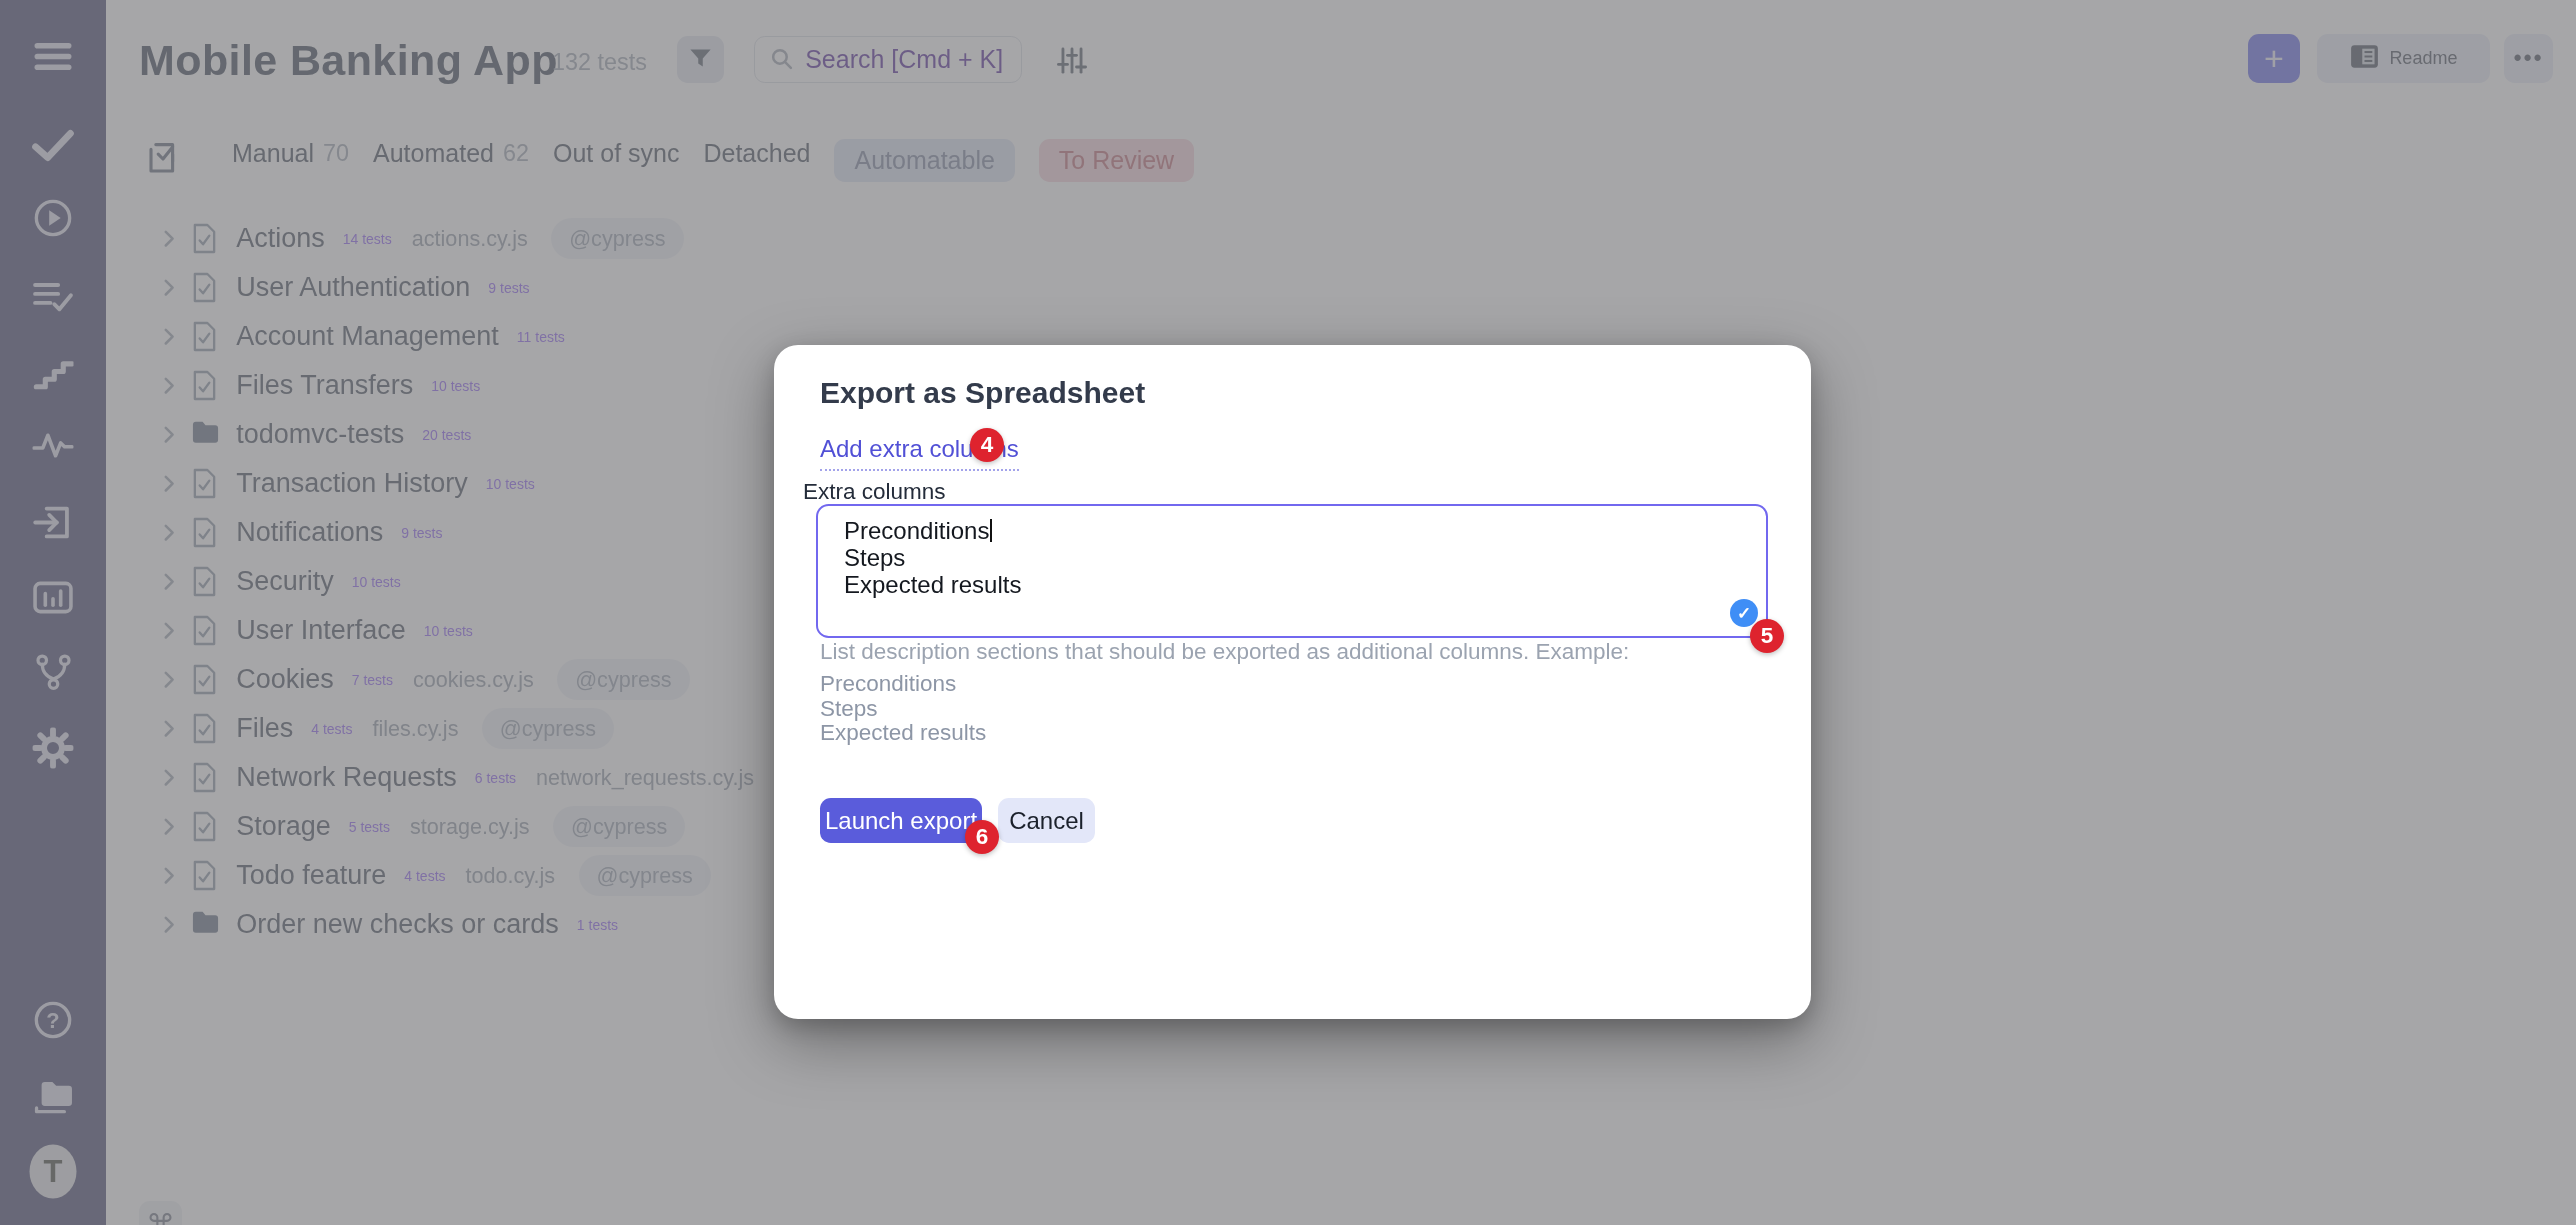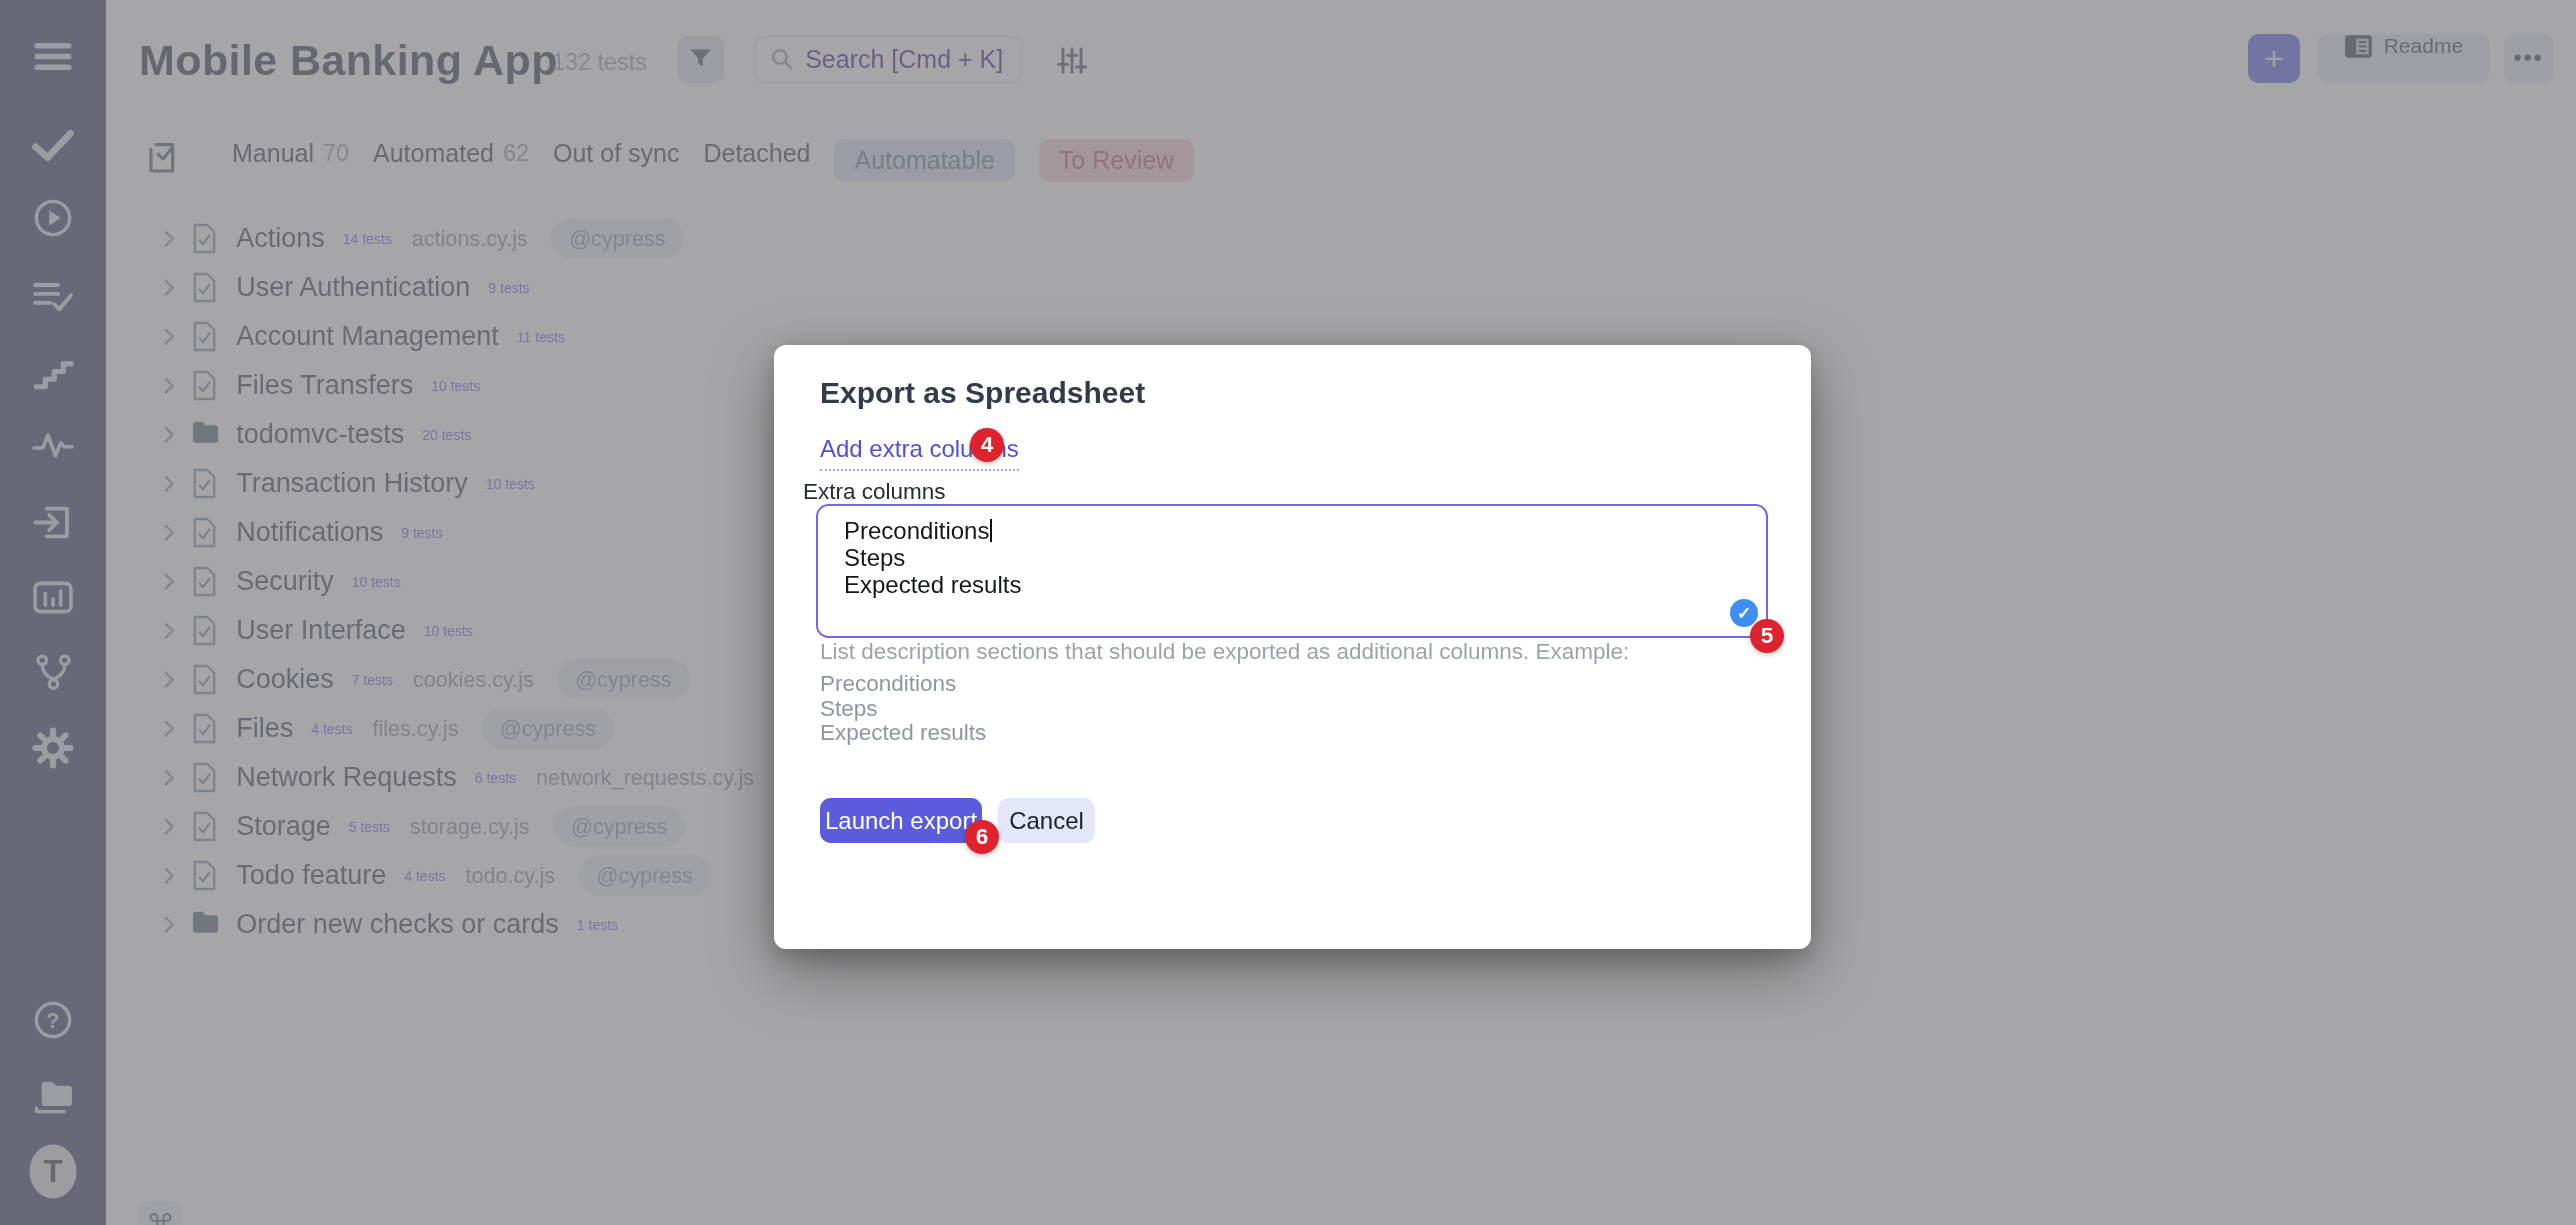--- a/index.html
+++ b/index.html
@@ -23,21 +23,21 @@
   .tests-count { position:absolute; left:446px; top:49px; font-size:23.4px; color:#9aa2ae; }
   .filter-btn { position:absolute; left:571px; top:36px; width:47px; height:47px; background:#dfe3ee;
                 border-radius:10.8px; display:flex; align-items:center; justify-content:center; }
   .search-box { position:absolute; left:648px; top:36px; width:268px; height:47px; background:#fff;
                 border:1.8px solid #d8dce4; border-radius:10.8px; display:flex; align-items:center; gap:10.8px; padding:0 14.4px; }
   .search-ph { font-size:25px; color:#4c1d95; white-space:nowrap; }
   .sliders-btn { position:absolute; left:948px; top:43px; width:36px; height:34px; display:flex; align-items:center; justify-content:center; }
   .plus-btn { position:absolute; left:2142px; top:34px; width:52px; height:49px; background:#6064e8; border-radius:10.8px;
               color:#eceefc; font-size:34px; display:flex; align-items:center; justify-content:center; }
   .readme-btn { position:absolute; left:2211px; top:34px; width:173px; height:49px; background:#e7eaf6; border-radius:10.8px;
-                display:flex; justify-content:center; gap:10.8px; font-size:21px; color:#3f4754; }
+                display:flex; align-items:center; justify-content:center; gap:10.8px; font-size:18px; color:#3f4754; }
   .more-btn { position:absolute; left:2398px; top:34px; width:49px; height:49px; background:#e7eaf6; border-radius:10.8px;
               display:flex; align-items:center; justify-content:center; font-size:23.4px; color:#3f4754; letter-spacing:1.8px; }
 
   .tabs { position:absolute; left:40px; top:137px; height:47px; display:flex; align-items:center; gap:52px; }
   .tab { display:flex; align-items:center; gap:9px; font-size:25px; color:#3d4654; white-space:nowrap; }
   .tab .count { font-size:23.4px; color:#9aa2ae; }
   .tab[data-style="pill-blue"] { background:#dbe2f4; color:#76829b; padding:7.2px 20px; border-radius:10.8px; }
   .tab[data-style="pill-red"]  { background:#f6d0d9; color:#bd6570; padding:7.2px 20px; border-radius:10.8px; }
 
   .rows { position:absolute; left:51px; top:214px; right:36px; }
@@ -46,21 +46,21 @@
   .row .ric { width:29px; height:31px; margin-right:16px; flex:0 0 auto; }
   .row .name { font-size:27px; color:#414a59; margin-right:18px; white-space:nowrap; }
   .row .count { font-size:14px; color:#8b5cf6; margin-right:20px; white-space:nowrap; }
   .row .file { font-size:21.6px; color:#8c95a3; margin-right:23.4px; white-space:nowrap;text-align:center; }
   .row .tag { font-size:21.6px; color:#939dab; background:#eef1f7; border-radius:898px; padding:7.2px 18px; white-space:nowrap; }
 
   .cmd-btn { position:absolute; left:33px; top:1201px; width:43px; height:52px; background:#eef0f4; border-radius:10.8px;
              display:flex; align-items:flex-start; justify-content:center; font-size:29px; color:#6b7280; padding-top:7.2px; }
 
   
-  .modal { position:absolute; left:774px; top:345px; width:1037px; height:604px; background:#ffffff; border-radius:12px;
+  .modal { position:absolute; left:774px; top:345px; width:1037px; height:674px; background:#ffffff; border-radius:24px;
            box-shadow:0 21.6px 63px rgba(0,0,0,0.35), 0 7.2px 21.6px rgba(0,0,0,0.18); }
   .m-title { position:absolute; left:46px; top:31px; font-size:30px; font-weight:bold; color:#333b4b; }
   .m-link { position:absolute; left:46px; top:90px; font-size:24px; color:#5150d6;
             border-bottom:2.7px dotted rgba(88,88,216,0.55); padding-bottom:6.3px; cursor:pointer; }
   .m-label { position:absolute; left:29px; top:134px; font-size:22.5px; color:#242c3a; }
   .m-textarea { position:absolute; left:42px; top:159px; width:952px; height:134px; border:2.7px solid #7268ef;
                 border-radius:12.6px; background:#fff; padding:10.8px 0 0 26px; }
   .m-line { font-size:24px; line-height:27px; color:#14181f; white-space:pre; }
   .caret { display:inline-block; width:1.8px; height:23.4px; background:#111; vertical-align:-3.6px; margin-left:0.9px; }
   .check-circle { position:absolute; left:956px; top:254px; width:28px; height:28px; border-radius:50%; background:#3f8ef6;

